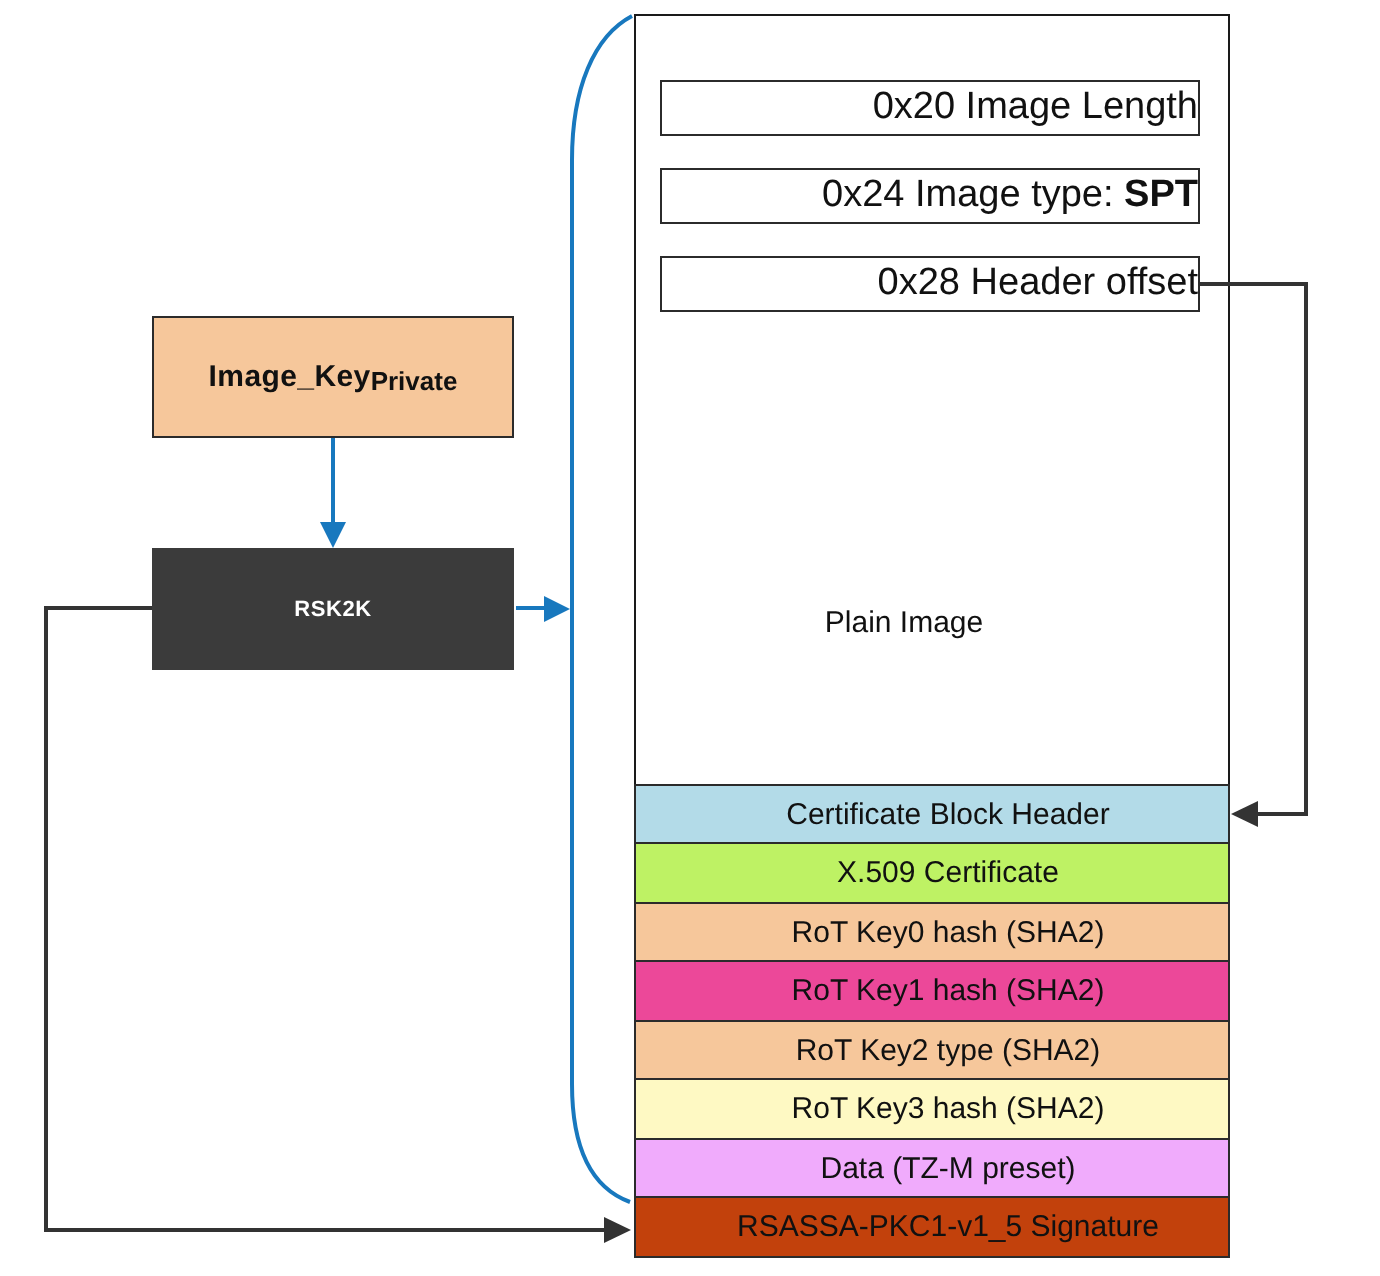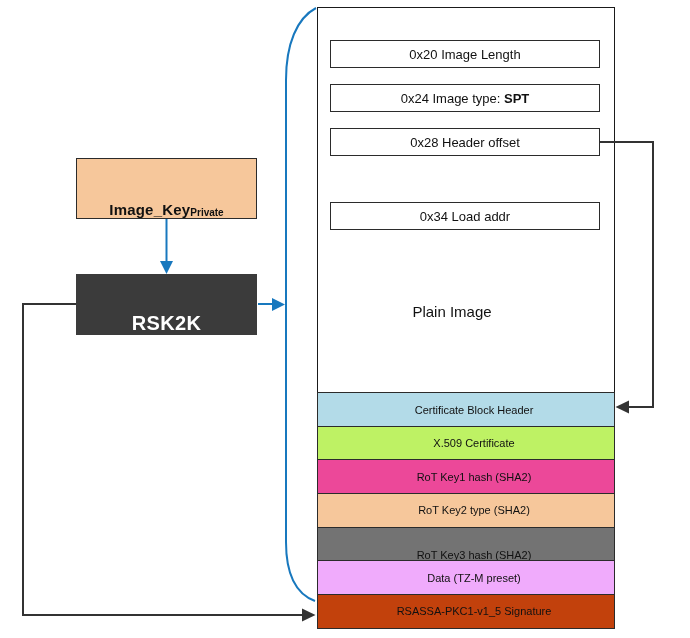--- a/index.html
+++ b/index.html
@@ -16,58 +16,58 @@
   .overlay {
     position: absolute;
     left: 0; top: 0;
     width: 690px; height: 638px;
     pointer-events: none;
     z-index: 5;
   }
   .box {
     position: absolute;
     display: flex;
-    align-items: flex-end;
+    align-items: center;
     justify-content: center;
     z-index: 2;
   }
   .image-key {
     left: 76px; top: 158px;
     width: 181px; height: 61px;
     border: 1.5px solid #2b2b2b;
     font-size: 15px;
   }
   .image-key .main { font-weight: bold; letter-spacing: 0.2px; }
-  .image-key .sub { font-size: 10px; font-weight: bold; margin-top: 3px; }
+  .image-key .sub { font-size: 13px; font-weight: bold; margin-top: 3px; }
   .rsk2k {
     left: 76px; top: 274px;
     width: 181px; height: 61px;
     color: #ffffff;
     font-weight: bold;
-    font-size: 20px;
+    font-size: 11px;
     letter-spacing: 0.3px;
   }
   .container-box {
     position: absolute;
     left: 317px; top: 7px;
     width: 298px; height: 622px;
     border: 1.5px solid #1a1a1a;
     background: #ffffff;
     z-index: 1;
   }
   .hfield {
     position: absolute;
     left: 330px;
     width: 270px; height: 28px;
     border: 1.5px solid #2b2b2b;
     background: #ffffff;
     display: flex;
     align-items: center;
-    justify-content: center;
-    font-size: 13px;
+    justify-content: flex-end;
+    font-size: 19px;
     z-index: 2;
     white-space: pre;
   }
   .hfield b { font-weight: bold; }
   .plain-image {
     position: absolute;
     left: 317px; top: 303px;
     width: 270px;
     text-align: center;
     font-size: 15px;
@@ -81,21 +81,21 @@
     flex-direction: column;
     z-index: 2;
   }
   .row {
     flex: 1;
     border: 1.5px solid #2b2b2b;
     margin-top: -1.5px;
     display: flex;
     align-items: center;
     justify-content: center;
-    font-size: 11px;
+    font-size: 15px;
     padding-left: 16px;
   }
   .row:first-child { margin-top: 0; }
 </style>
 </head>
 <body>
 
 <div class="canvas">
 
   <svg class="overlay" width="690" height="638" viewBox="0 0 690 638" xmlns="http://www.w3.org/2000/svg">
@@ -130,38 +130,40 @@
 
   <div class="box rsk2k" style="background-color: rgb(59, 59, 59);">
     <span>RSK2K</span>
   </div>
 
   <div class="container-box"></div>
 
   <div class="hfield" style="top:40px"><span>0x20 Image Length</span><b></b></div>
   <div class="hfield" style="top:84px"><span>0x24 Image type: </span><b>SPT</b></div>
   <div class="hfield" style="top:128px"><span>0x28 Header offset</span><b></b></div>
-  <div class="hfield" style="top:202px"><span>0x34 Load addr</span><b></b></div>
 
   <div class="plain-image">Plain Image</div>
 
   <div class="rows">
     <div class="row" style="background-color: rgb(179, 219, 232);">
         <span>Certificate Block Header</span>
       </div>
     <div class="row" style="background-color: #bef264;">
         <span>X.509 Certificate</span>
       </div>
+    <div class="row" style="background-color: rgb(246, 199, 155);">
+        <span>RoT Key0 hash (SHA2)</span>
+      </div>
     <div class="row" style="background-color: #ec4899;">
         <span>RoT Key1 hash (SHA2)</span>
       </div>
     <div class="row" style="background-color: rgb(246, 199, 155);">
         <span>RoT Key2 type (SHA2)</span>
       </div>
-    <div class="row" style="background-color: #737373; align-items: flex-end;">
+    <div class="row" style="background-color: #fef9c3;">
         <span>RoT Key3 hash (SHA2)</span>
       </div>
     <div class="row" style="background-color: #f0abfc;">
         <span>Data (TZ-M preset)</span>
       </div>
     <div class="row" style="background-color: #c2410c;">
         <span>RSASSA-PKC1-v1_5 Signature</span>
       </div>
   </div>
 

